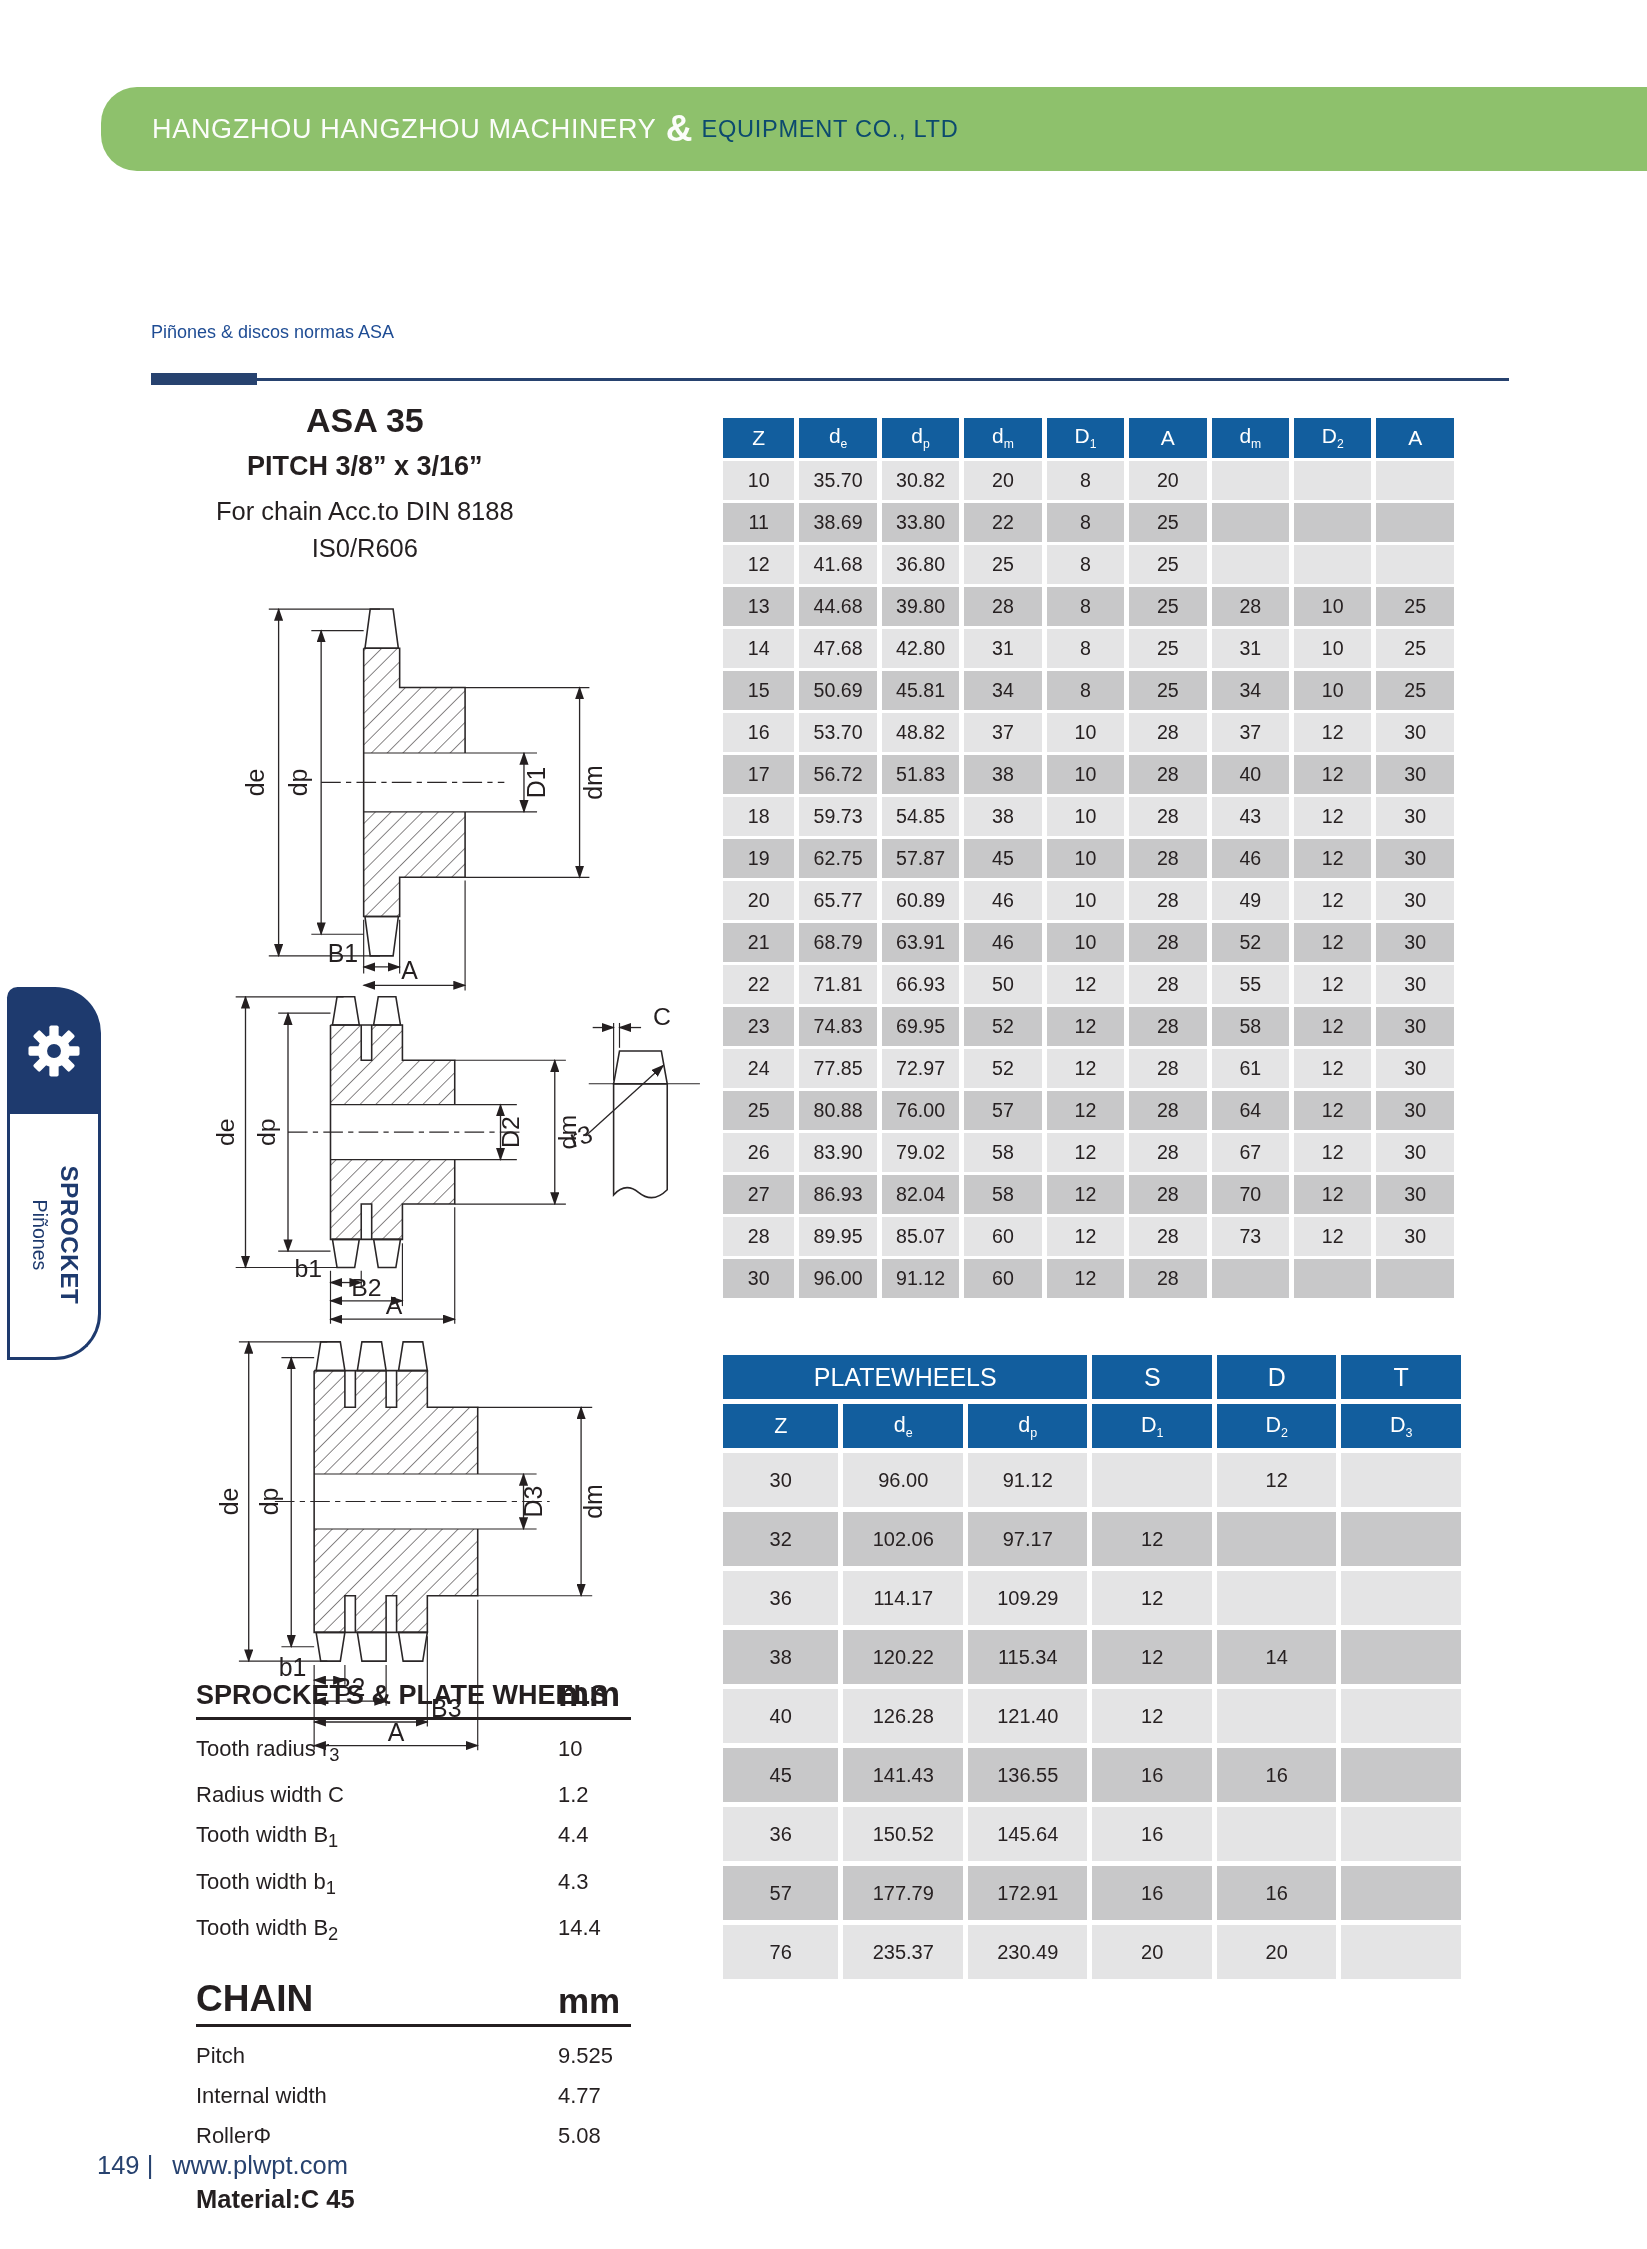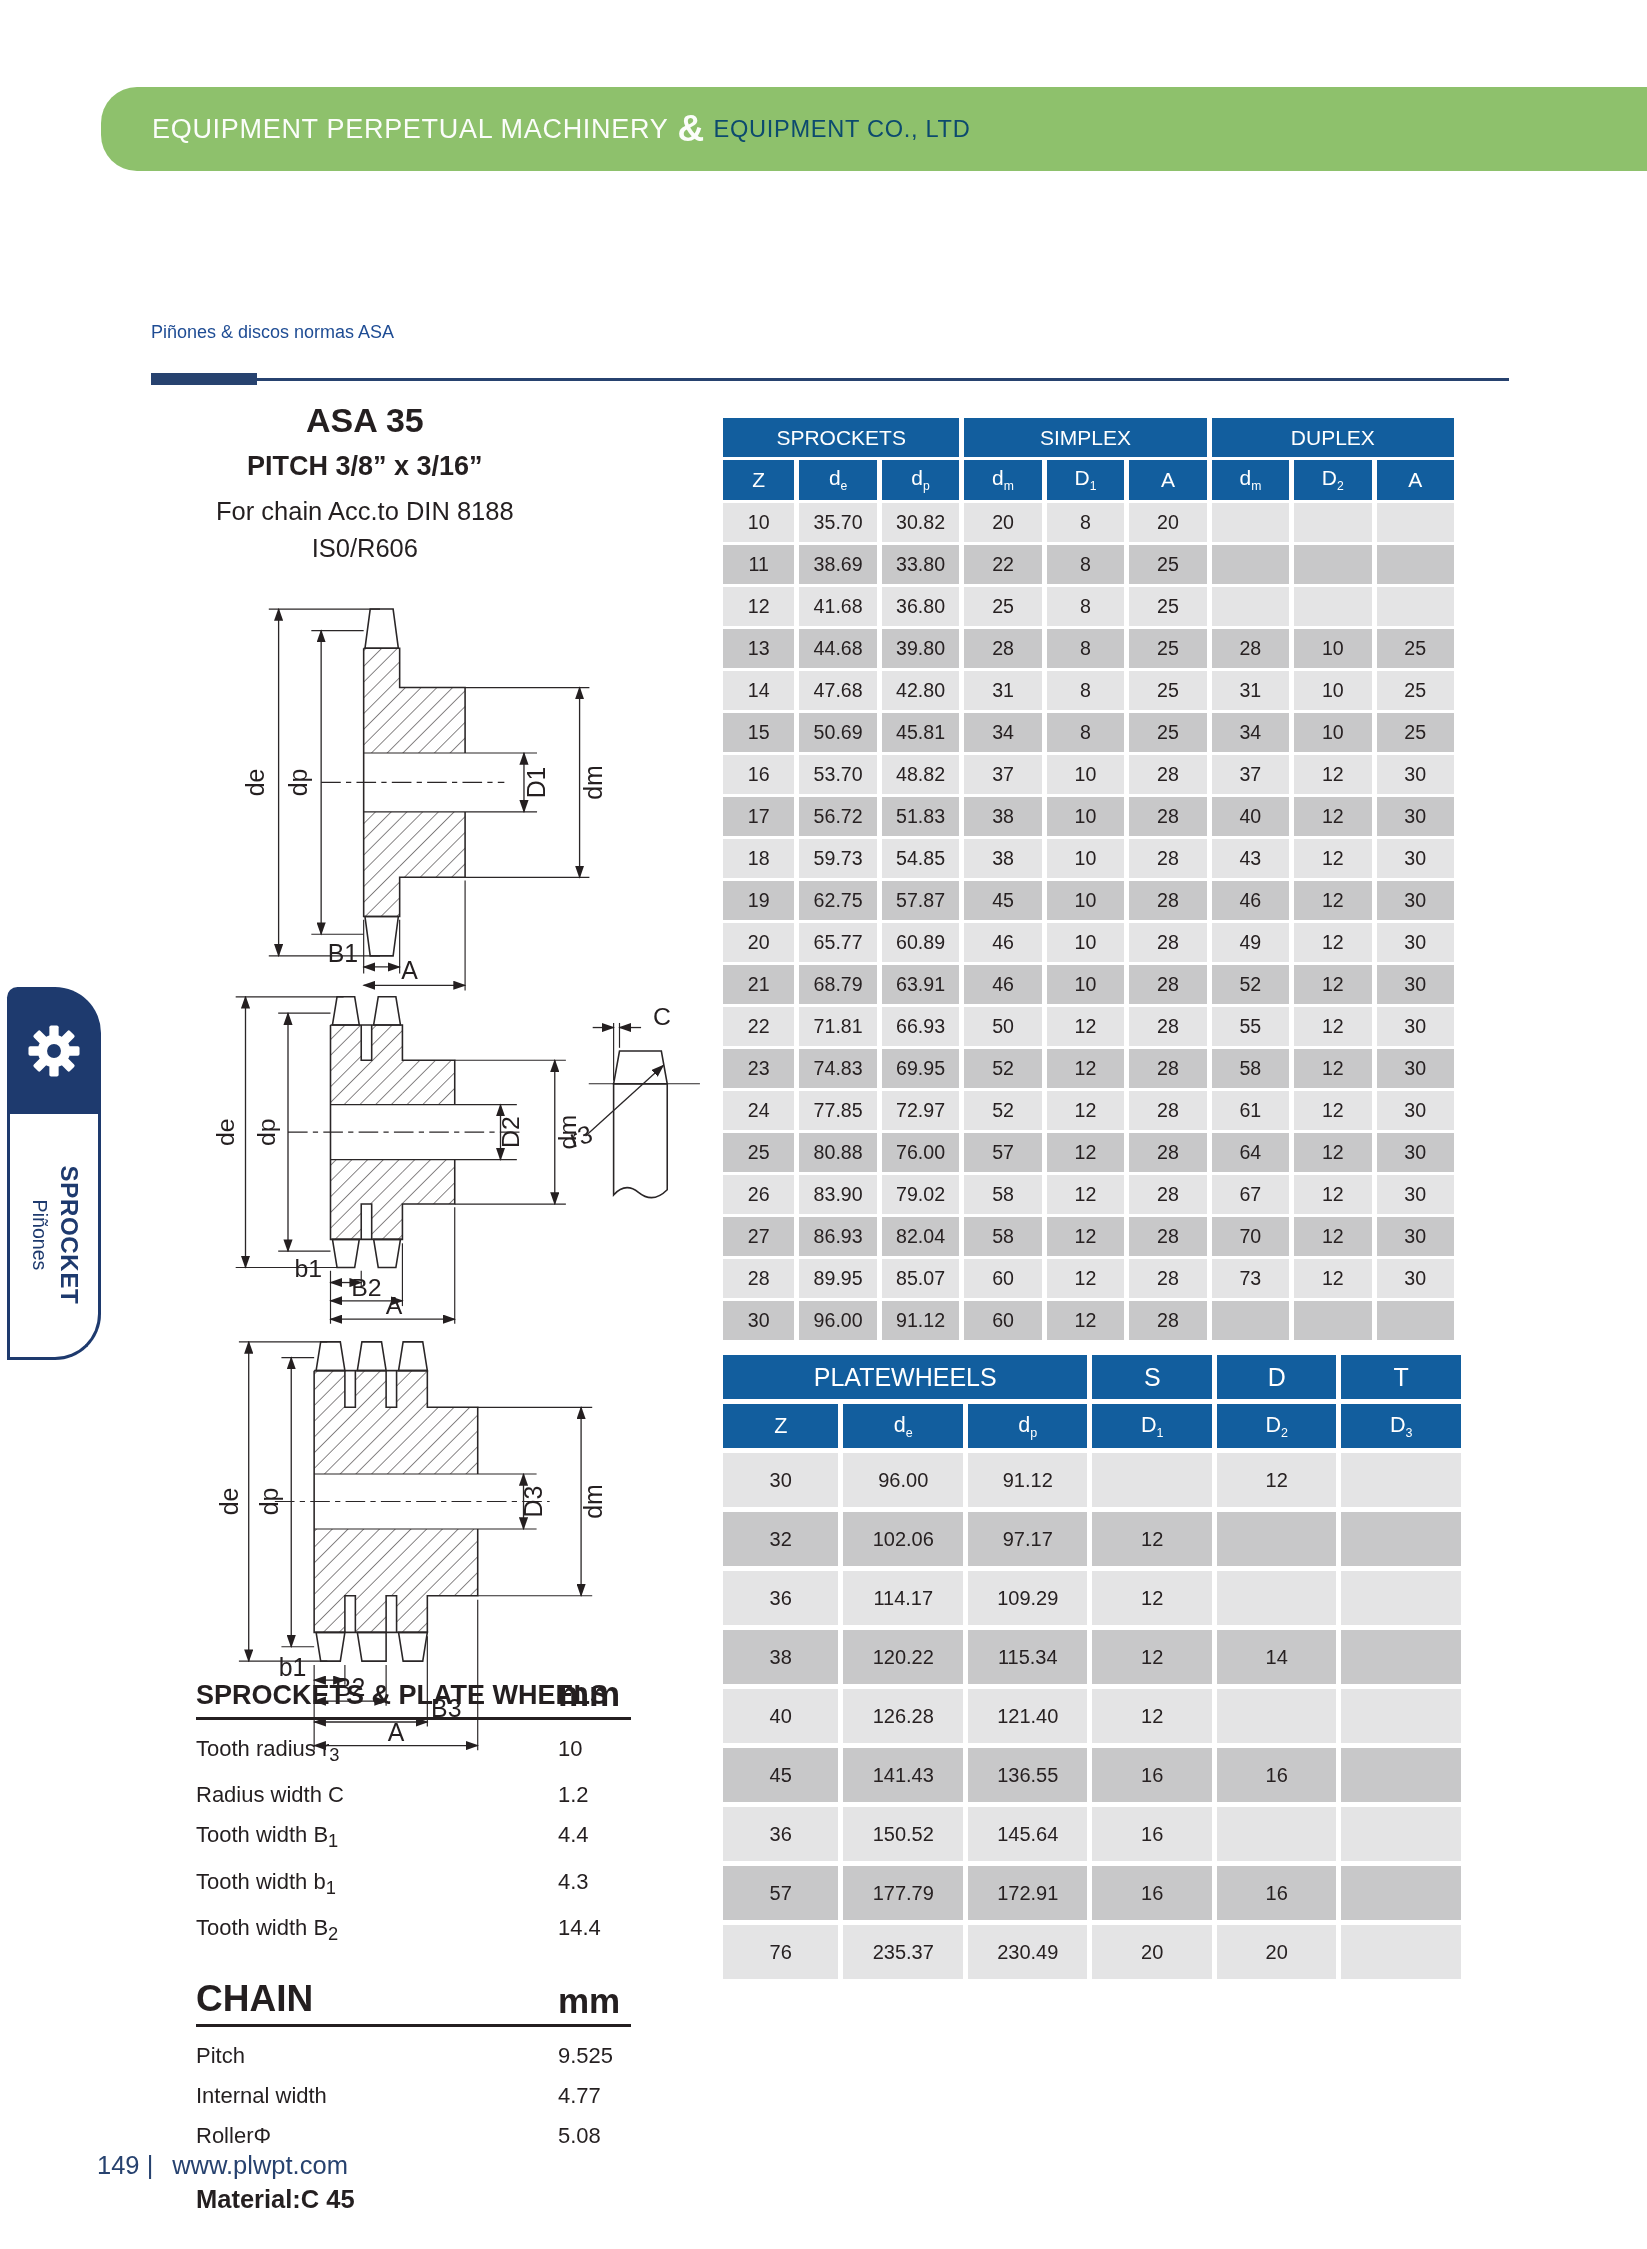--- a/index.html
+++ b/index.html
@@ -76,21 +76,21 @@
   
   .footer{position:absolute;left:97px;top:2151px;font-size:25.5px;color:#27426f;}
   .footer .url{margin-left:11.8px;}
 </style>
 </head>
 <body>
 
 <div class="page">
 
   <div class="green-bar">
-    <span class="co1">EQUIPMENT PERPETUAL MACHINERY</span>
+    <span class="co1">HANGZHOU HANGZHOU MACHINERY</span>
     <span class="amp">&amp;</span>
     <span class="co2">EQUIPMENT CO., LTD</span>
   </div>
 
   <div class="page-subtitle">Piñones &amp; discos normas ASA</div>
   <div class="rule-thick"></div>
   <div class="rule-thin"></div>
 
   <div class="product">
     <div class="model">ASA 35</div>
@@ -312,25 +312,20 @@
           <col style="width:77px">
           <col style="width:77px">
         <col style="width:77px">
           <col style="width:77px">
           <col style="width:77px">
         <col style="width:77px">
           <col style="width:77px">
           <col style="width:77px">
       </colgroup>
       <thead>
-        <tr class="group-row">
-            <th colspan="3" class="group-cell">SPROCKETS</th>
-            <th colspan="3" class="group-cell">SIMPLEX</th>
-            <th colspan="3" class="group-cell">DUPLEX</th>
-          </tr>
         <tr class="col-row">
             <th class="col-cell">Z</th>
             <th class="col-cell">d<sub>e</sub></th>
             <th class="col-cell">d<sub>p</sub></th>
             <th class="col-cell">d<sub>m</sub></th>
             <th class="col-cell">D<sub>1</sub></th>
             <th class="col-cell">A</th>
             <th class="col-cell">d<sub>m</sub></th>
             <th class="col-cell">D<sub>2</sub></th>
             <th class="col-cell">A</th>

